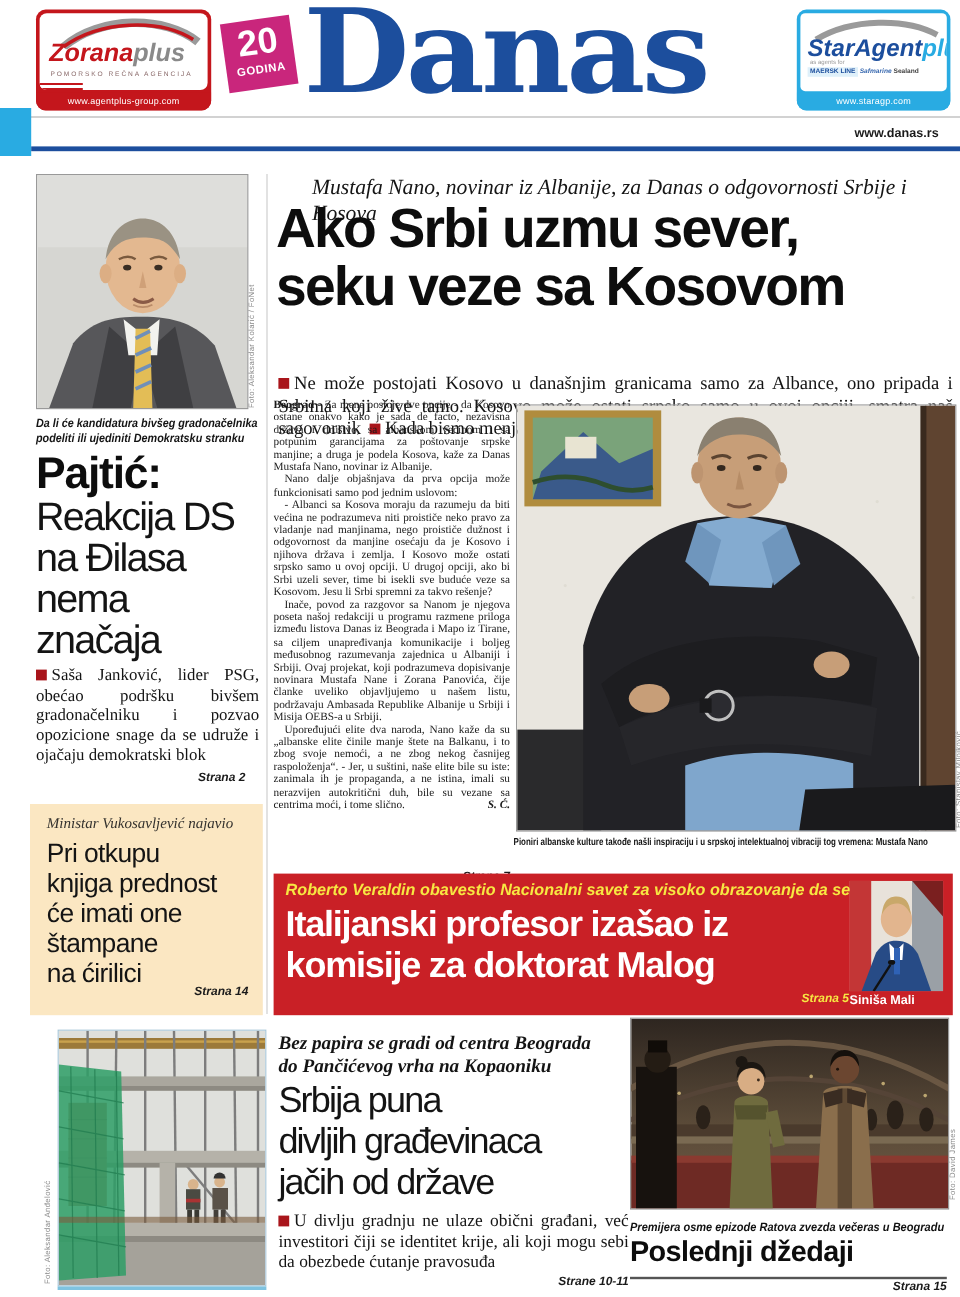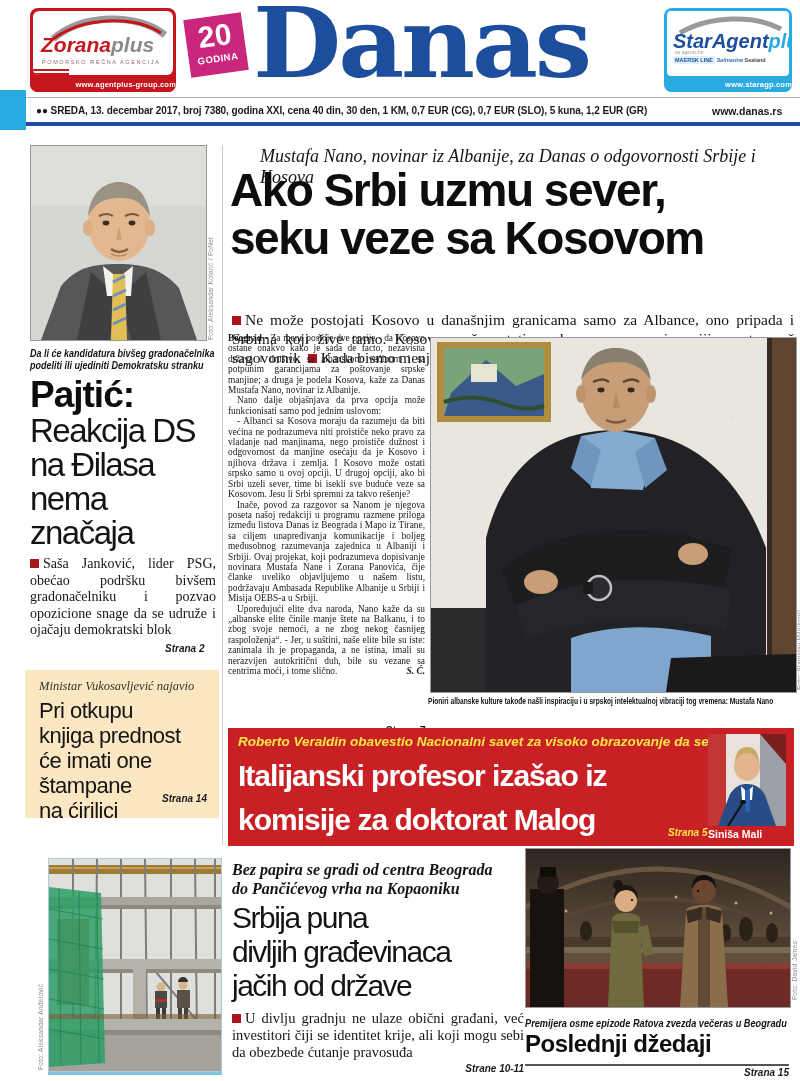--- a/index.html
+++ b/index.html
@@ -9,22 +9,22 @@
   .prelines{white-space:pre-line;}
   .nowrap{white-space:nowrap;}
   .vcred{position:absolute;writing-mode:vertical-rl;transform:rotate(180deg);
          font-size:6.5px;color:#8a8a8a;letter-spacing:.3px;}
   .sq{display:inline-block;width:9px;height:9px;background:#a9151b;margin:0 4px 0 0;vertical-align:baseline;}
   .pageref{font-weight:bold;font-style:italic;font-size:10px;color:#1a1a1a;}
   
   .masthead{font-family:"DejaVu Serif",serif;font-weight:bold;color:#1c4e9d;
             font-size:97px;line-height:95px;letter-spacing:-3px;transform:scaleX(1.05);transform-origin:left top;}
   .adbox{border-radius:8px;overflow:hidden;}
-  .adband{position:absolute;left:0;right:0;bottom:0;height:15px;color:#fff;font-weight:bold;
-          font-size:7.5px;text-align:right;line-height:15px;letter-spacing:.2px;}
+  .adband{position:absolute;left:0;right:0;bottom:0;height:15px;color:#fff;font-weight:normal;
+          font-size:7.5px;text-align:center;line-height:15px;letter-spacing:.2px;}
   .badge{background:#c9267c;color:#fff;text-align:center;transform:rotate(-8deg);}
   
   .lead-kicker{font-family:"Liberation Serif",serif;font-style:italic;font-size:18px;color:#151515;}
   .lead-head{font-weight:bold;font-size:46px;line-height:48px;letter-spacing:-1.5px;color:#0d0d0d;}
   .standfirst{font-family:"Liberation Serif",serif;font-size:15.5px;line-height:19px;text-align:justify;color:#141414;}
   .bodycol{font-family:"Liberation Serif",serif;font-size:9.4px;line-height:10.4px;text-align:justify;color:#1a1a1a;}
   .bodycol p{margin:0;text-indent:9px;}
   .bodycol p.first{text-indent:0;}
   .byline{float:right;font-style:italic;font-weight:bold;}
   .caption{font-weight:bold;font-size:8.5px;letter-spacing:0;transform:scaleX(0.78);transform-origin:left top;}
@@ -33,21 +33,21 @@
               transform:scaleX(0.9);transform-origin:left top;}
   .paj-bold{font-weight:bold;font-size:37px;letter-spacing:-1px;color:#0d0d0d;}
   .paj-rest{font-weight:400;font-size:33px;line-height:34px;letter-spacing:-1.5px;color:#141414;}
   .leftsum{font-family:"Liberation Serif",serif;font-size:14px;line-height:16.5px;text-align:justify;color:#141414;}
   .cream{background:#fbe7c2;}
   .cream .kick{font-family:"Liberation Serif",serif;font-style:italic;font-size:12.5px;color:#33312d;}
   .cream .head{font-weight:normal;font-size:22px;line-height:25px;letter-spacing:-.5px;color:#141414;}
   
   .banner{background:#c92026;}
   .banner .kick{font-style:italic;font-weight:bold;font-size:13.5px;color:#f7e742;}
-  .banner .head{font-weight:bold;font-size:30px;line-height:44px;letter-spacing:-1px;color:#fff;}
+  .banner .head{font-weight:bold;font-size:30px;line-height:34px;letter-spacing:-1px;color:#fff;}
   .banner .pageref{color:#f7e742;}
   
   .con-kicker{font-family:"Liberation Serif",serif;font-weight:bold;font-style:italic;font-size:16px;line-height:19px;color:#141414;}
   .con-head{font-weight:400;font-size:30px;line-height:34px;letter-spacing:-1.5px;color:#141414;}
   .consum{font-family:"Liberation Serif",serif;font-size:14.5px;line-height:17px;text-align:justify;color:#141414;}
   .sw-kicker{font-weight:bold;font-style:italic;font-size:10px;transform:scaleX(0.92);transform-origin:left top;}
   .sw-head{font-weight:bold;font-size:24px;letter-spacing:-.5px;color:#0d0d0d;}
   .rule-gray{background:#b5b5b5;}
   .rule-blue{background:#1c4e9d;}
   .vline{background:#cfcfcf;}
@@ -94,24 +94,20 @@
         <span style="color:#3a6ab0;font-style:italic;">Safmarine</span>
         <span style="color:#444;">Sealand</span>
       </div>
     </div>
     <div class="adband" style="background:#29abe2;">www.staragp.com</div>
   </div>
 
   <div class="abs rule-gray" style="left:0;top:97px;width:800px;height:1px;"></div>
   <div class="abs" style="left:0;top:90px;width:26px;height:40px;background:#29abe2;"></div>
 
-  <div class="abs nowrap" style="left:36px;top:105px;font-size:10px;font-weight:600;letter-spacing:-.1px;color:#1a1a1a;">
-    <span>●●</span>
-    <span>SREDA, 13. decembar 2017, broj 7380, godina XXI, cena 40 din, 30 den, 1 KM, 0,7 EUR (CG), 0,7 EUR (SLO), 5 kuna, 1,2 EUR (GR)</span>
-  </div>
   <div class="abs" style="left:712px;top:105px;font-size:10.5px;font-weight:600;color:#1a1a1a;">www.danas.rs</div>
   <div class="abs rule-blue" style="left:26px;top:122px;width:774px;height:4px;"></div>
 
   <svg class="abs photo-frame" style="left:30px;top:145px;" width="175" height="194" viewBox="0 0 175 194">
     <rect width="175" height="194" fill="#d6d6d2"></rect>
     <rect width="175" height="60" fill="#dededb"></rect>
     <path d="M10,194 L30,140 C45,122 60,118 87,118 C115,118 132,124 148,142 L166,194 Z" fill="#57575a"></path>
     <path d="M60,126 L87,150 L78,194 L46,194 Z" fill="#3f3f42"></path>
     <path d="M115,126 L88,150 L100,194 L130,194 Z" fill="#3f3f42"></path>
     <path d="M72,120 L87,132 L102,120 L100,150 L76,150 Z" fill="#f2f2ee"></path>
@@ -136,21 +132,21 @@
   <div class="abs paj-bold" style="left:30px;top:374px;">Pajtić:</div>
   <div class="abs paj-rest prelines" style="left:30px;top:414px;width:192px;">Reakcija DS
 na Đilasa
 nema
 značaja</div>
   <div class="abs leftsum" style="left:30px;top:556px;width:186px;">
     <span class="sq"></span><span>Saša Janković, lider PSG, obećao podršku bivšem gradonačelniku i pozvao opozicione snage da se udruže i ojačaju demokratski blok</span>
   </div>
   <div class="abs pageref" style="left:165px;top:643px;">Strana 2</div>
 
-  <div class="abs cream" style="left:25px;top:670px;width:194px;height:148px;">
+  <div class="abs cream" style="left:25px;top:670px;width:194px;height:176px;">
     <div class="abs kick" style="left:14px;top:9px;">Ministar Vukosavljević najavio</div>
     <div class="abs head prelines" style="left:14px;top:28px;width:170px;">Pri otkupu
 knjiga prednost
 će imati one
 štampane
 na ćirilici</div>
     <div class="abs pageref" style="right:12px;bottom:14px;">Strana 14</div>
   </div>
 
   <div class="abs lead-kicker" style="left:232px;top:146px;margin-left:28px;">Mustafa Nano, novinar iz Albanije, za Danas o odgovornosti Srbije i Kosova</div>

